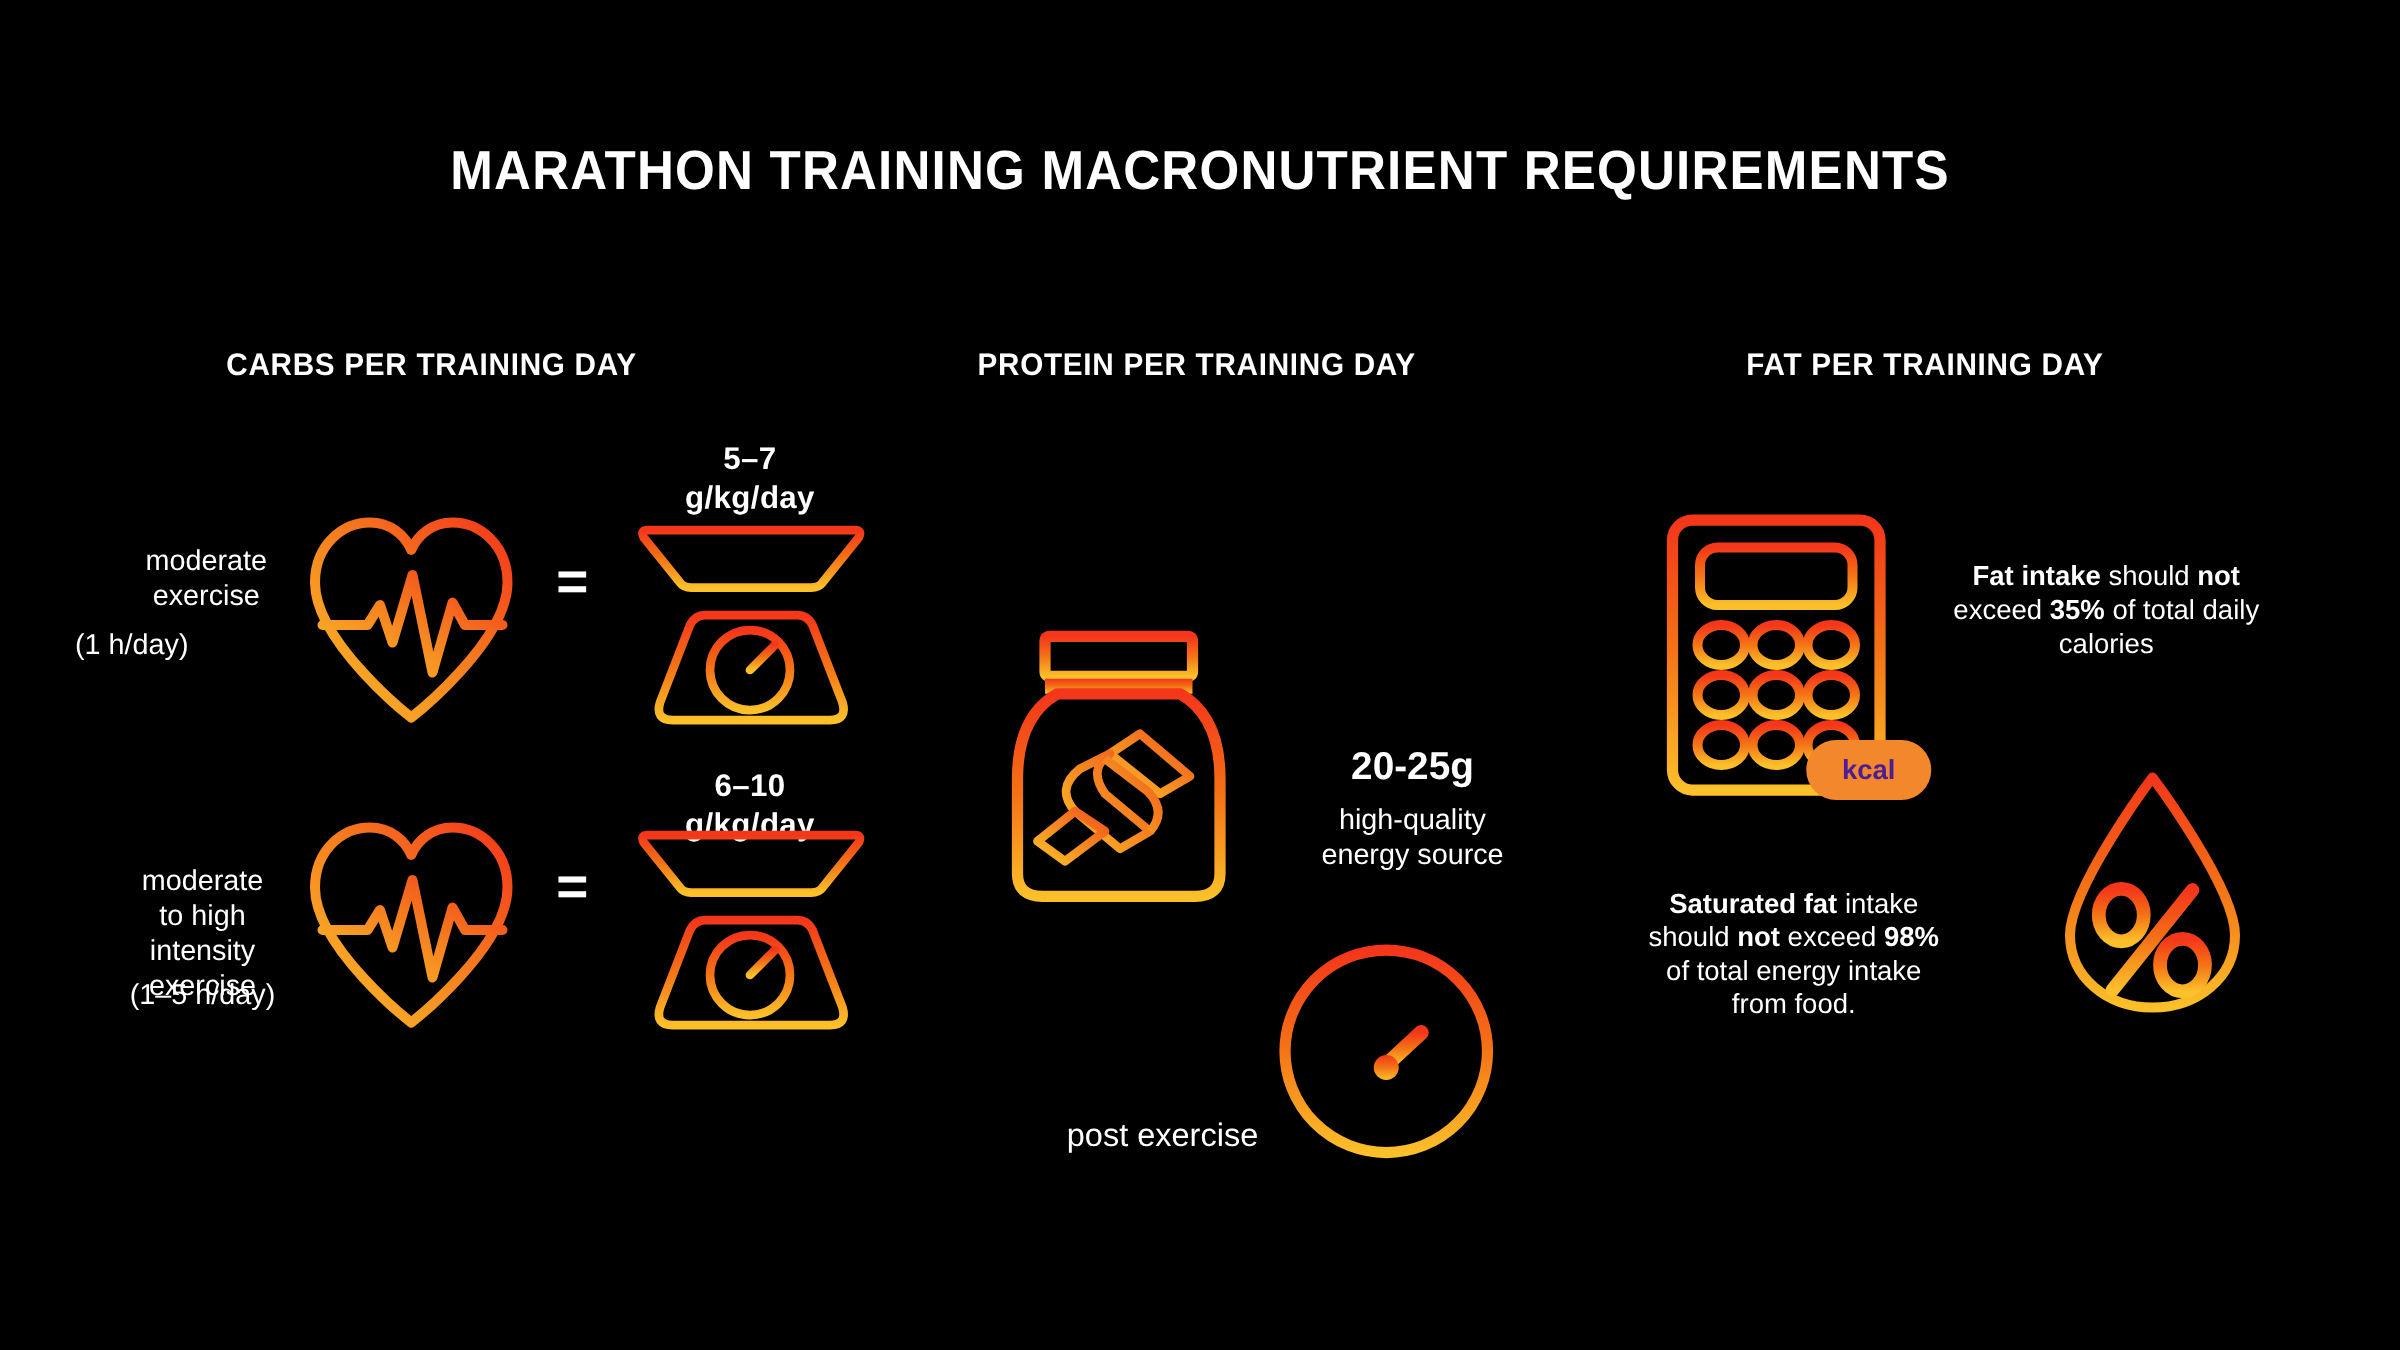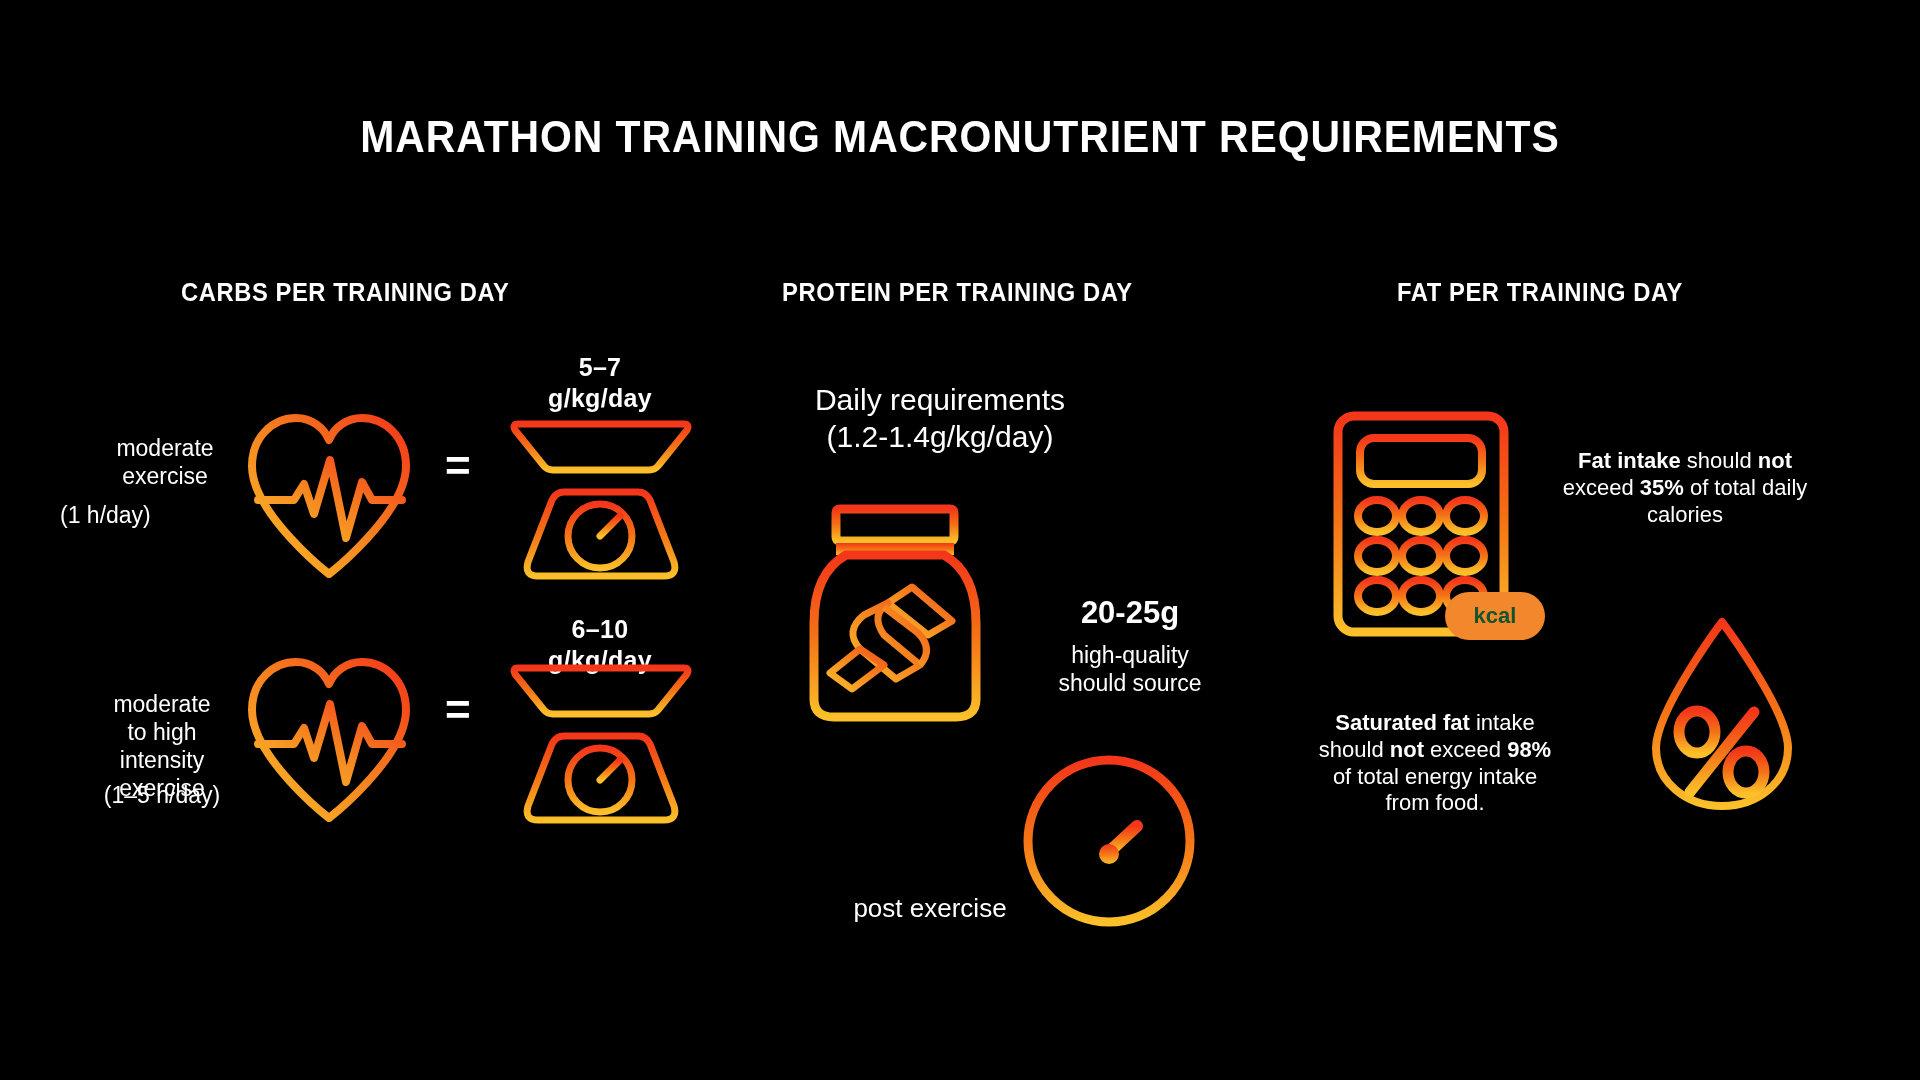--- a/index.html
+++ b/index.html
@@ -133,21 +133,21 @@
   #calc    { top: 408px; left: 1330px; width: 182px; height: 232px; }
   #drop    { top: 614px; left: 1642px; width: 160px; height: 198px; }
 
   .kcal-badge {
     position: absolute;
     top: 592px; left: 1445px;
     width: 100px; height: 48px;
     background: #f3872c;
     border-radius: 24px;
     display: flex; align-items: center; justify-content: center;
-    color: #14532d;
+    color: #4c1d95;
     font-weight: bold;
     font-size: 22px;
   }
 </style>
 </head>
 <body>
 
 <div id="stage">
 
   <div class="main-title">MARATHON TRAINING MACRONUTRIENT REQUIREMENTS</div>
@@ -222,37 +222,35 @@
   <svg class="icon" id="scale-2" viewBox="0 0 186 178">
     <path d="M10 14 L176 14 Q182 14 179 20 L150 56 Q147 60 141 60 L45 60 Q39 60 36 56 L7 20 Q4 14 10 14 Z" fill="none" stroke="url(#gradVert)" stroke-width="7" stroke-linejoin="round"></path>
     <line x1="74" y1="62" x2="74" y2="80" stroke="url(#gradVert)" stroke-width="7"></line>
     <line x1="106" y1="62" x2="106" y2="80" stroke="url(#gradVert)" stroke-width="7"></line>
     <path d="M56 82 L130 82 Q138 82 142 90 L166 152 Q170 166 156 166 L30 166 Q16 166 20 152 L44 90 Q48 82 56 82 Z" fill="none" stroke="url(#gradVert)" stroke-width="7" stroke-linejoin="round"></path>
     <circle cx="92" cy="126" r="32" fill="none" stroke="url(#gradVert)" stroke-width="7"></circle>
     <polyline points="92,126 112,106" fill="none" stroke="url(#gradVert)" stroke-width="7" stroke-linecap="round"></polyline>
     <polyline points="92,126 92,140" fill="none" stroke="url(#gradVert)" stroke-width="7" stroke-linecap="round"></polyline>
   </svg>
 
-  <div class="txt center" id="protein-daily">Daily requirements
-(1.2-1.4g/kg/day)</div>
 
   <svg class="icon" id="jar" viewBox="0 0 190 222">
     <path d="M40 6 L150 6 Q154 6 154 10 L154 34 Q154 38 150 38 L40 38 Q36 38 36 34 L36 10 Q36 6 40 6 Z" fill="none" stroke="url(#gradVertRev)" stroke-width="9" stroke-linejoin="round"></path>
     <path d="M36 40 L154 40 L154 52 L36 52 Z" fill="url(#gradVertRev)"></path>
     <path d="M46 52 Q14 70 14 120 L14 196 Q14 214 34 214 L156 214 Q176 214 176 196 L176 120 Q176 70 144 52 Z" fill="none" stroke="url(#gradVertRev)" stroke-width="9" stroke-linejoin="round"></path>
 
     <path d="M112 84 L152 118 L128 132 L88 100 Z" fill="none" stroke="url(#gradHelix)" stroke-width="7" stroke-linejoin="round"></path>
     <path d="M88 100 Q70 112 84 132 L120 162 L96 176 L60 146 Q44 128 64 112 Z" fill="none" stroke="url(#gradHelix)" stroke-width="7" stroke-linejoin="round"></path>
     <path d="M120 162 Q134 146 118 130 L84 104" fill="none" stroke="url(#gradHelix)" stroke-width="7" stroke-linejoin="round"></path>
     <path d="M60 146 L30 170 L52 186 L84 162 Z" fill="none" stroke="url(#gradHelix)" stroke-width="7" stroke-linejoin="round"></path>
   </svg>
 
   <div class="txt" id="protein-amount">20-25g</div>
   <div class="txt" id="protein-source">high-quality
-should source</div>
+energy source</div>
   <div class="txt" id="protein-post">post exercise</div>
 
   <svg class="icon" id="clock" viewBox="0 0 178 178">
     <circle cx="89" cy="89" r="81" fill="none" stroke="url(#gradVert)" stroke-width="9"></circle>
     <line x1="89" y1="100" x2="89" y2="42" stroke="url(#gradVert)" stroke-width="12" stroke-linecap="round"></line>
     <line x1="89" y1="100" x2="117" y2="74" stroke="url(#gradVert)" stroke-width="12" stroke-linecap="round"></line>
     <circle cx="89" cy="102" r="10" fill="url(#gradVert)"></circle>
   </svg>
 
   <svg class="icon" id="calc" viewBox="0 0 182 232">

